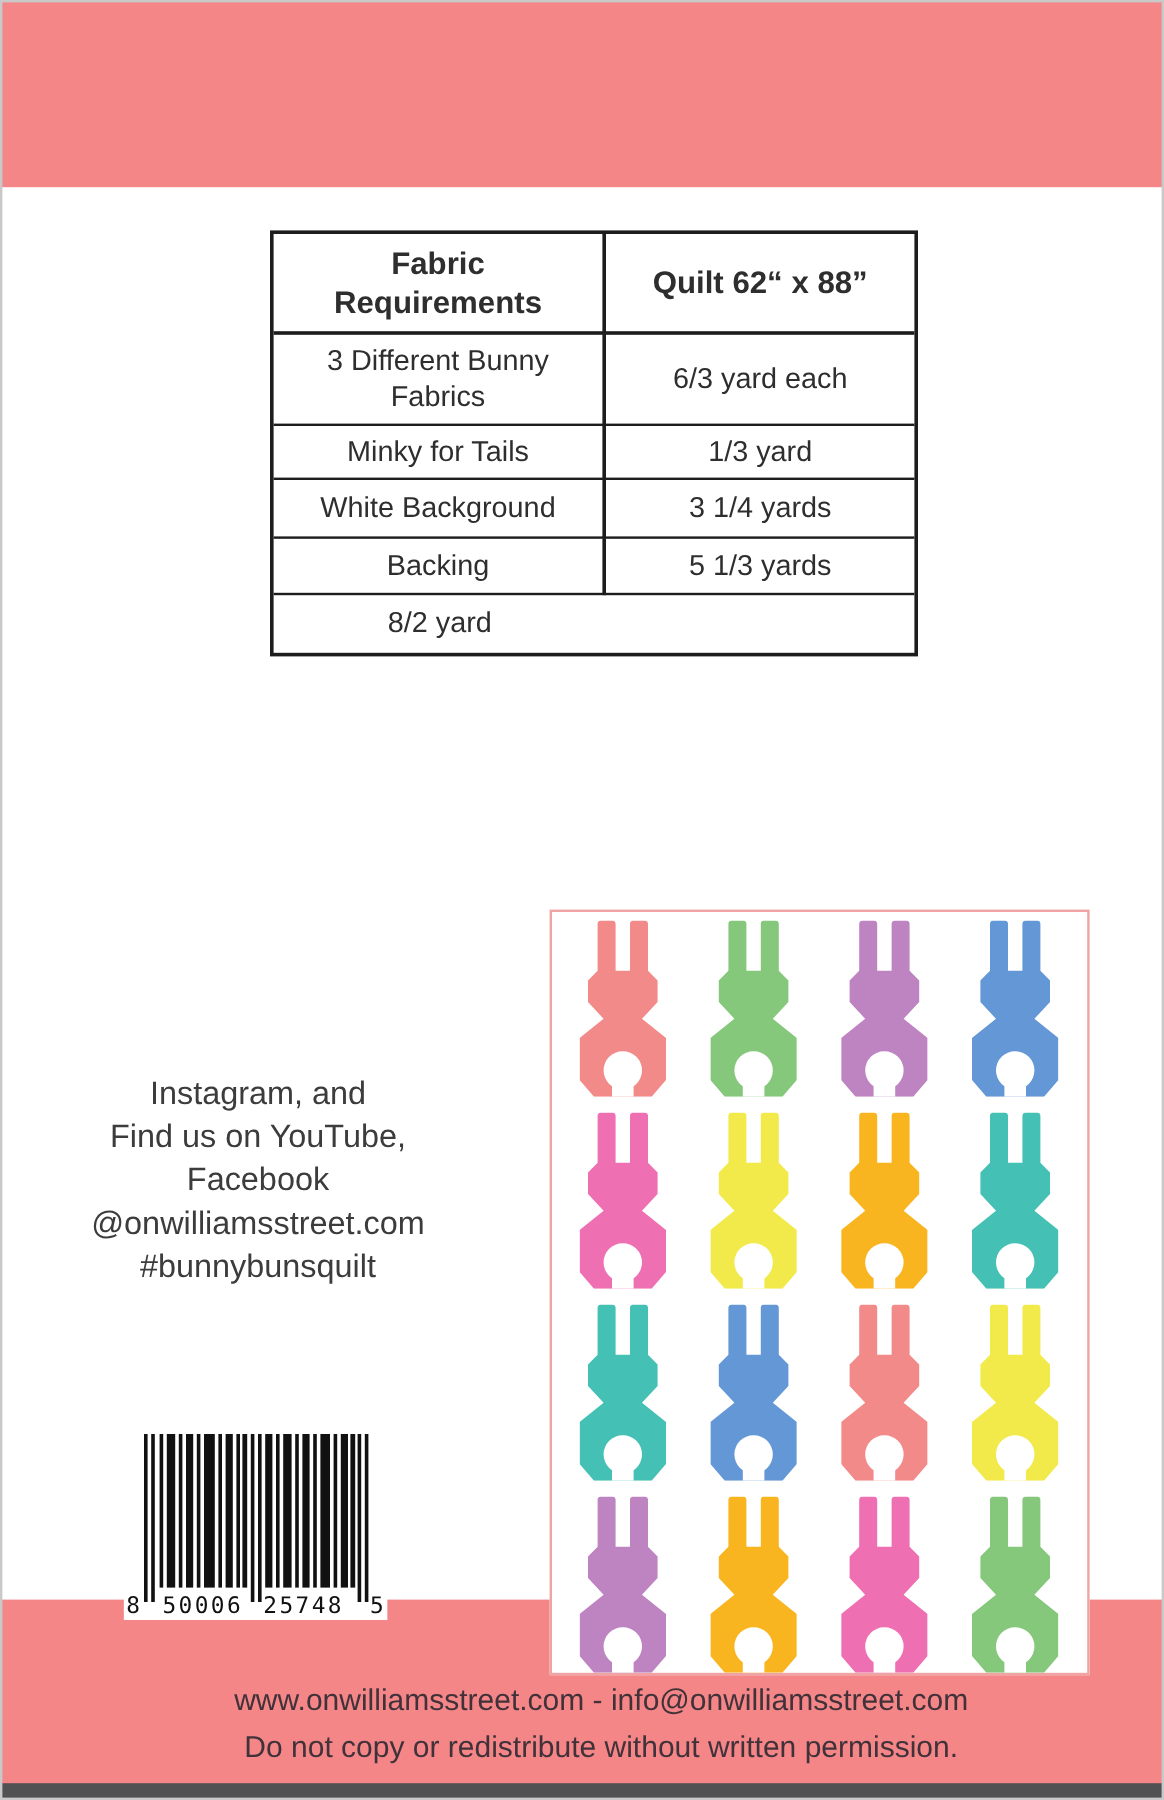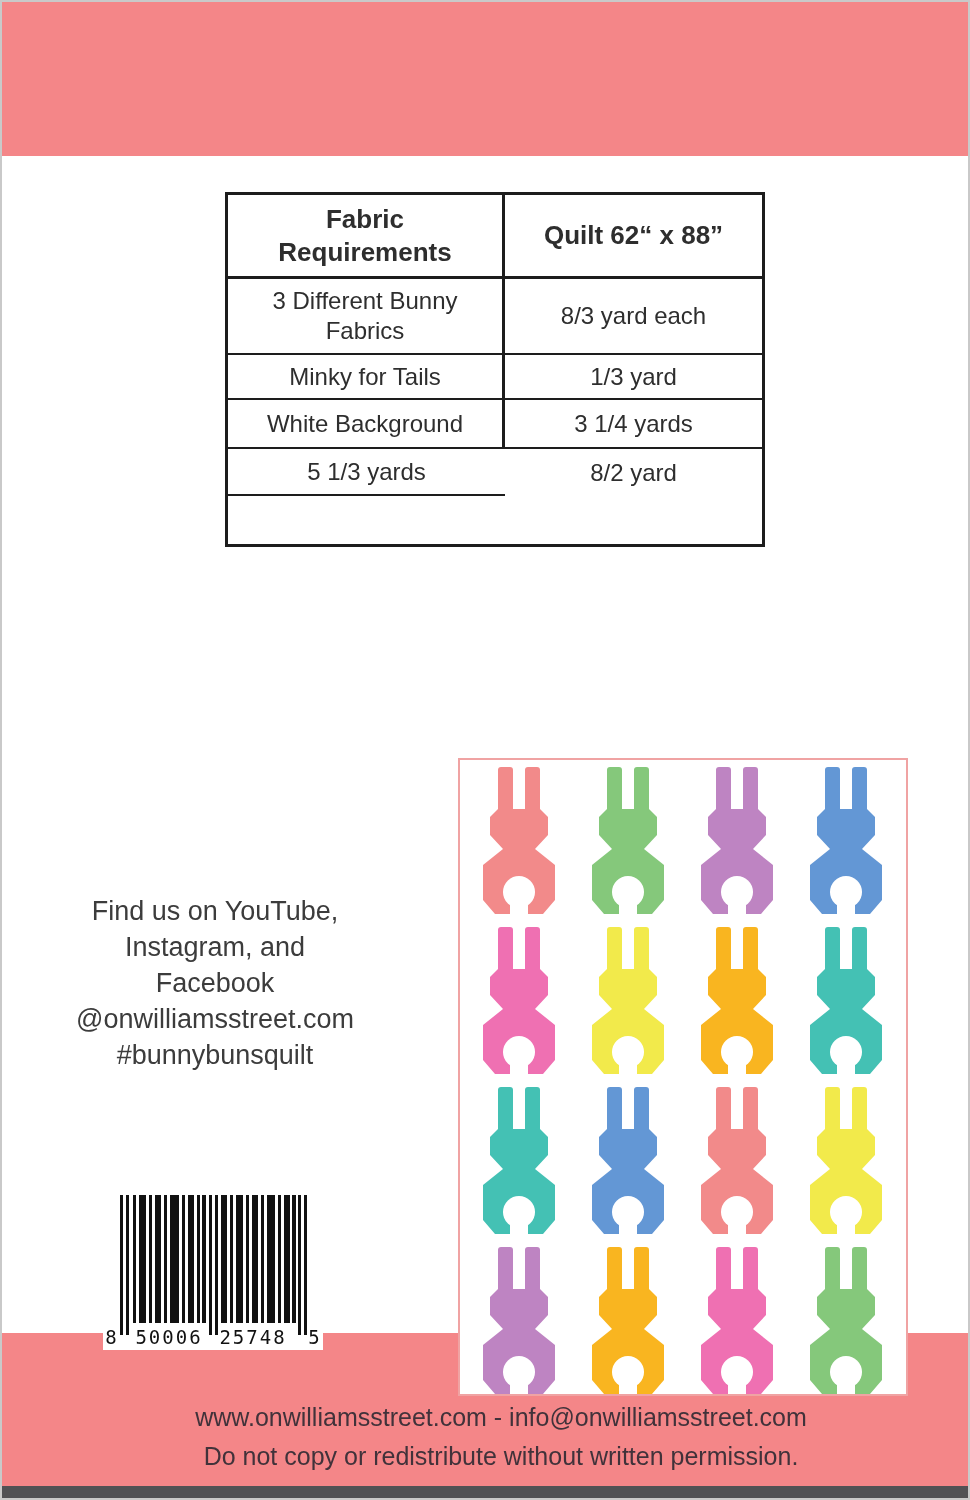--- a/index.html
+++ b/index.html
@@ -109,36 +109,37 @@
   <div class="band-top"></div>
   <div class="band-bottom"></div>
 
   <div class="ftable">
     <div class="cell c1 hd">Fabric
 Requirements</div>
     <div class="cell hd">Quilt 62“ x 88”</div>
 
     <div class="cell c1">3 Different Bunny
 Fabrics</div>
-    <div class="cell">8/3 yard each</div>
+    <div class="cell">6/3 yard each</div>
 
     <div class="cell c1">Minky for Tails</div>
     <div class="cell">1/3 yard</div>
 
     <div class="cell c1">White Background</div>
     <div class="cell">3 1/4 yards</div>
 
+    <div class="cell c1">Backing</div>
     <div class="cell">5 1/3 yards</div>
 
     <div class="cell last">8/2 yard</div>
   </div>
 
   <div class="social">
+    <div>Instagram, and</div>
     <div>Find us on YouTube,</div>
-    <div>Instagram, and</div>
     <div>Facebook</div>
     <div>@onwilliamsstreet.com</div>
     <div class="hashtag">#bunnybunsquilt</div>
   </div>
 
   <svg class="barcode" viewBox="0 0 220 167">
     <rect x="0" y="0" width="220" height="167" fill="#ffffff"></rect>
 
     <g fill="#111111">
       <rect x="17" y="12" width="3" height="140"></rect>

